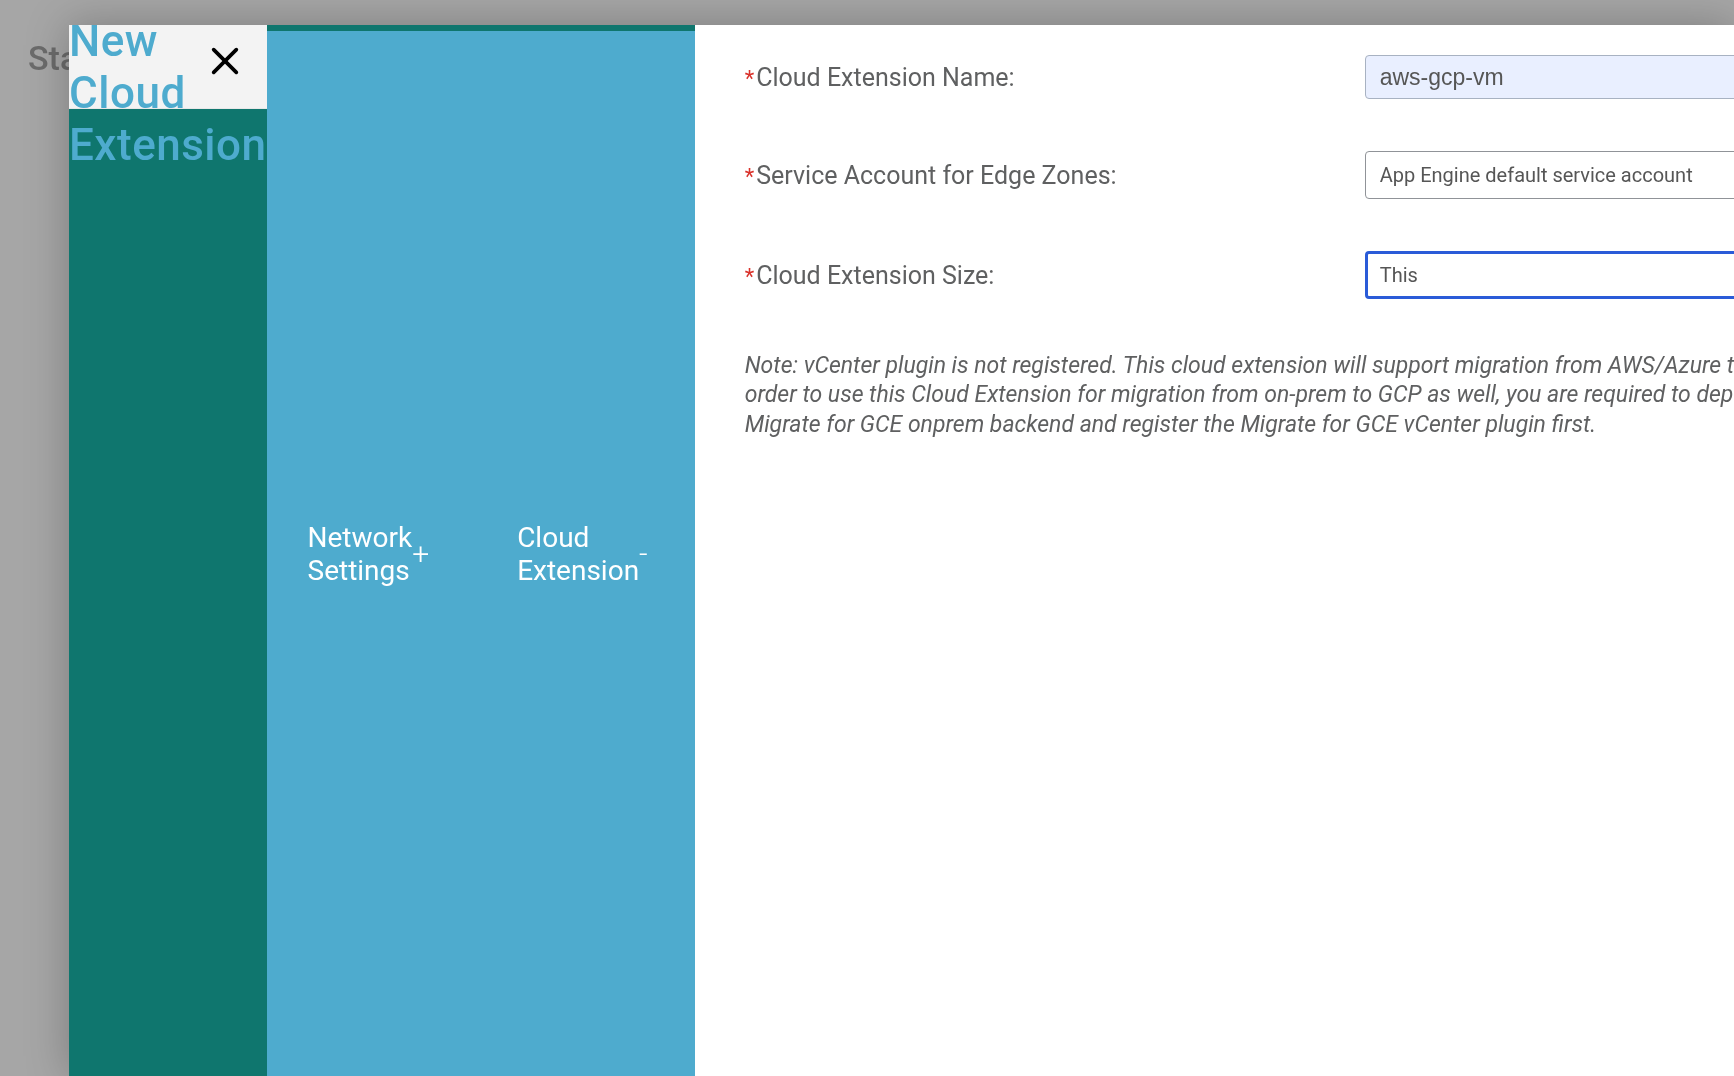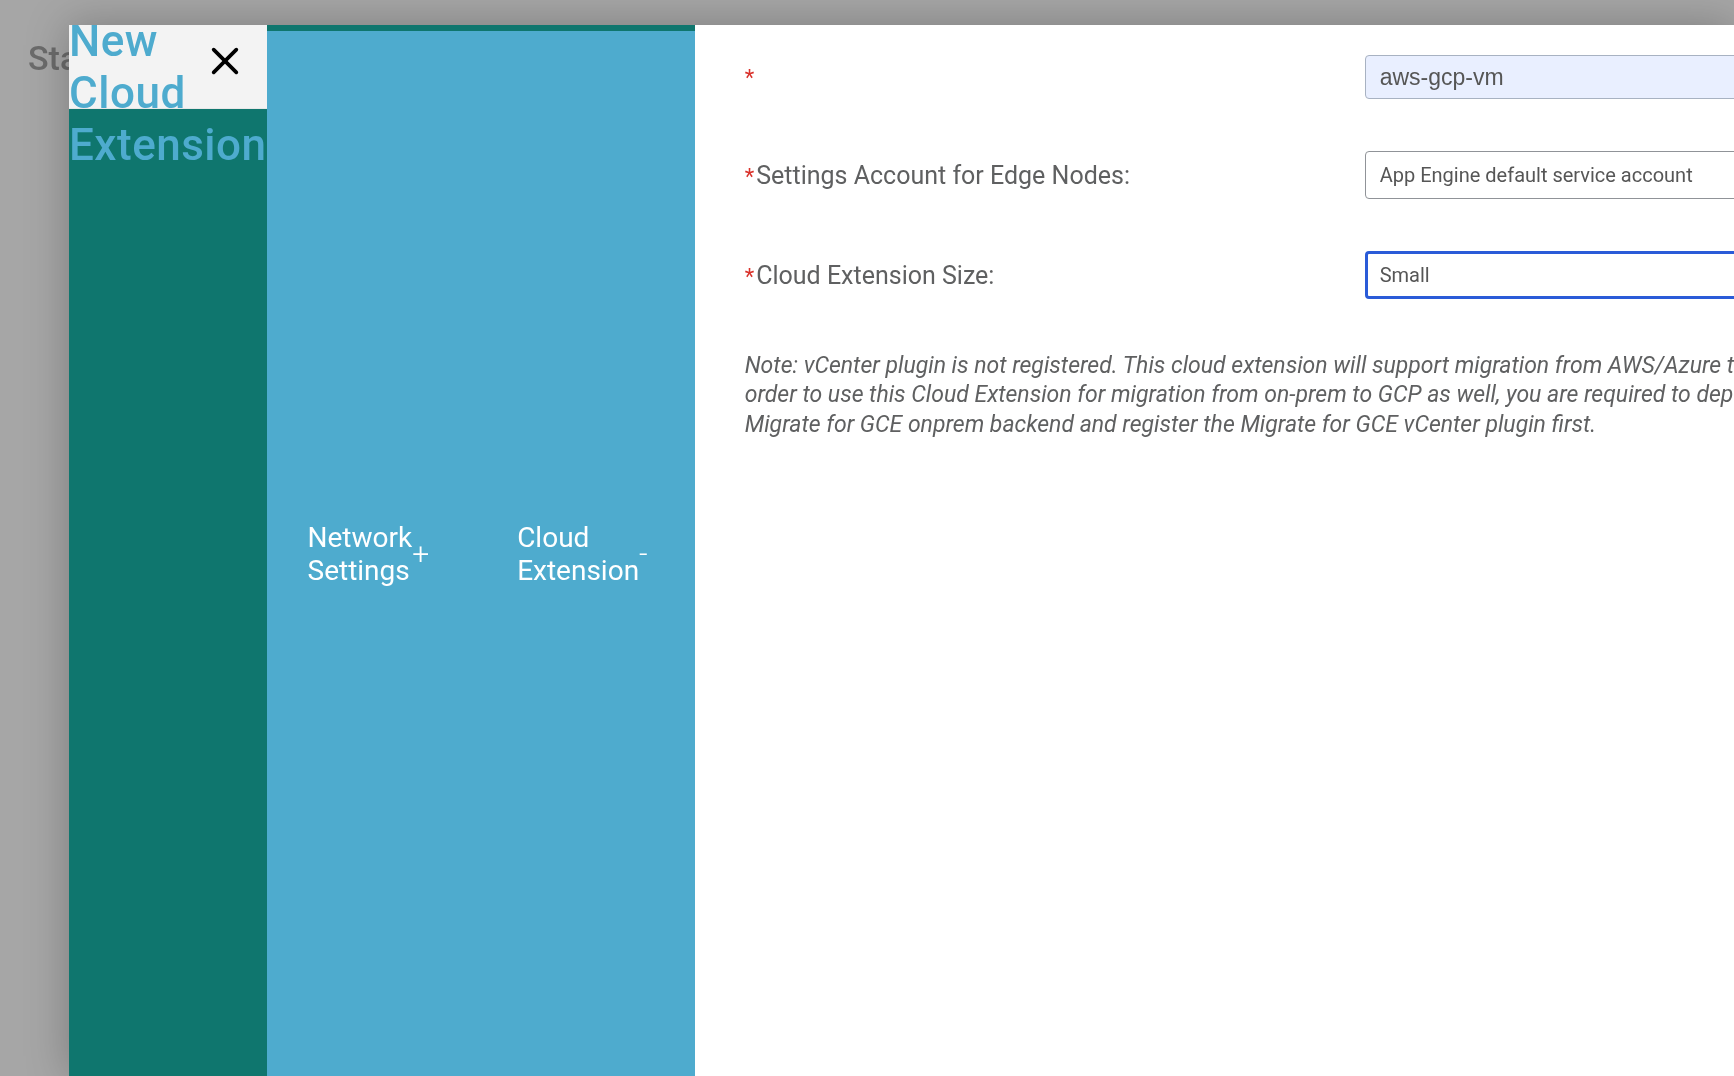--- a/index.html
+++ b/index.html
@@ -213,51 +213,52 @@
   <div class="section-bar">
     <span>Cloud Extension</span>
     <span class="section-toggle">-</span>
   </div>
 
   <div class="section-content">
 
     <div class="form-row">
       <div class="form-label">
         <span class="req-star">*</span>
+        <span>Cloud Extension Name:</span>
       </div>
       <div class="form-control-wrap">
         <input type="text" class="text-input" value="aws-gcp-vm" style="">
       </div>
     </div>
 
     <div class="form-row">
       <div class="form-label">
         <span class="req-star">*</span>
-        <span>Settings Account for Edge Nodes:</span>
+        <span>Service Account for Edge Zones:</span>
       </div>
       <div class="form-control-wrap">
         <div class="select-input">
           <span>App Engine default service account</span>
           <span class="select-caret">
             <svg viewBox="0 0 14 10">
                 <polygon points="0,0 14,0 7,10" fill="#4eabce"></polygon>
               </svg>
           </span>
         </div>
       </div>
     </div>
 
     <div class="form-row">
       <div class="form-label">
         <span class="req-star">*</span>
         <span>Cloud Extension Size:</span>
       </div>
       <div class="form-control-wrap">
         <div class="select-input focused">
-          <span>Small</span>
+          <span>This</span>
           <span class="select-caret">
             <svg viewBox="0 0 14 10">
                 <polygon points="0,0 14,0 7,10" fill="#4eabce"></polygon>
               </svg>
           </span>
         </div>
       </div>
     </div>
 
     <div class="note-text">Note: vCenter plugin is not registered. This cloud extension will support migration from AWS/Azure to GCP. In order to use this Cloud Extension for migration from on-prem to GCP as well, you are required to deploy Migrate for GCE onprem backend and register the Migrate for GCE vCenter plugin first.</div>

